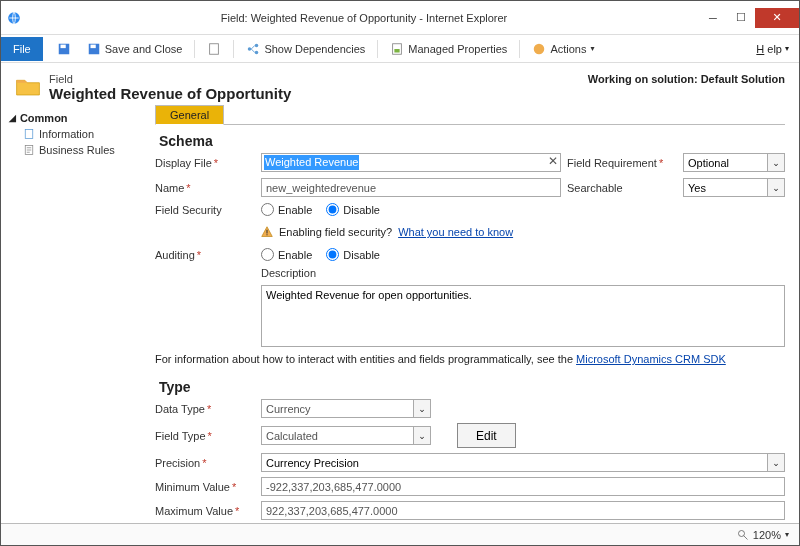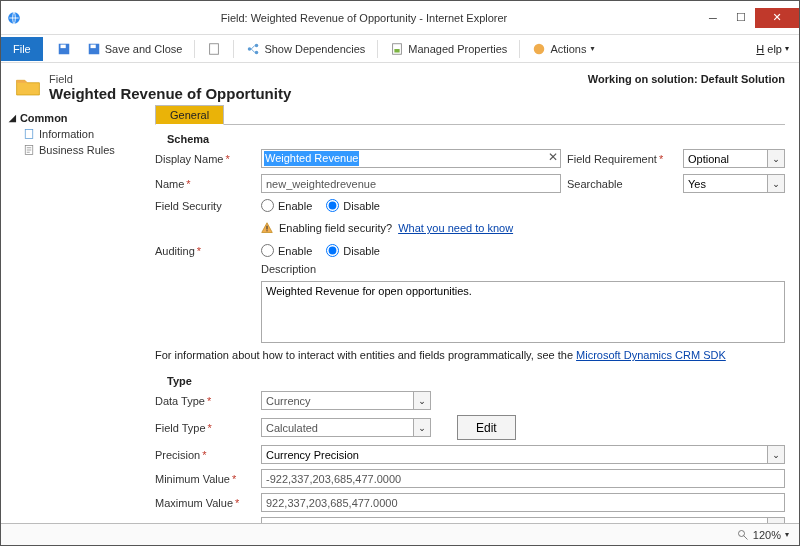--- a/index.html
+++ b/index.html
@@ -21,21 +21,21 @@
   .header-text .sub { font-size: 11px; color: #444; }
   .header-text .main { font-size: 15px; font-weight: bold; color: #222; }
   .working { margin-left: auto; font-size: 11px; font-weight: bold; color: #222; }
   .body { flex: 1; display: flex; overflow: hidden; }
   .sidebar { width: 150px; padding: 6px 0 0 8px; }
   .sidebar .cat { font-size: 11px; font-weight: bold; display: flex; align-items: center; gap: 4px; padding: 2px 0; }
   .sidebar .item { font-size: 11px; color: #333; display: flex; align-items: center; gap: 4px; padding: 2px 0 2px 14px; }
   .content { flex: 1; padding: 0 14px 0 4px; display: flex; flex-direction: column; overflow: hidden; }
   .tab-row { display: flex; border-bottom: 1px solid #bbb; }
   .tab { border: 1px solid #bbb; border-bottom: 1px solid #fff; padding: 3px 14px; font-size: 11px; background: #eab308; position: relative; top: 1px; }
-  .section-title { font-weight: bold; font-size: 11px; margin: 8px 0 4px 12px; }
+  .section-title { font-weight: bold; font-size: 14px; margin: 8px 0 4px 4px; }
   .grid { display: grid; grid-template-columns: 100px 300px 110px 1fr; column-gap: 6px; row-gap: 6px; align-items: center; font-size: 11px; }
   .lbl { color: #333; }
   .req::after { content: "*"; color: #c0392b; margin-left: 2px; }
   input[type=text], select, textarea { font-size: 11px; border: 1px solid #aaa; padding: 2px 4px; height: 19px; width: 100%; background: #fff; }
   .disabled-input { background: #eee; color: #555; }
   textarea { height: 62px; resize: none; padding: 3px 4px; }
   .sel-wrap { position: relative; }
   .sel-wrap .chev { position: absolute; right: 1px; top: 1px; width: 17px; height: 17px; border-left: 1px solid #aaa; display: flex; align-items: center; justify-content: center; font-size: 9px; pointer-events: none; background: #f4f4f4; }
   .radio-row { display: flex; align-items: center; gap: 14px; }
   .radio-row label { display: flex; align-items: center; gap: 4px; font-size: 11px; }
@@ -160,21 +160,21 @@
   </div>
 
   <div class="content">
     <div class="tab-row">
       <div class="tab">General</div>
     </div>
 
     <div class="section-title">Schema</div>
 
     <div class="grid">
-      <div class="lbl req">Display Name</div>
+      <div class="lbl req">Display File</div>
       <div class="highlight-input">
         <input type="text" style="">
         <span class="highlight-sel">Weighted Revenue</span>
         <span class="clear-x">✕</span>
       </div>
       <div class="lbl req">Field Requirement</div>
       <div class="sel-wrap"><input type="text" readonly="" value="Optional" style=""><span class="chev">⌄</span></div>
 
       <div class="lbl req">Name</div>
       <input type="text" class="disabled-input" readonly="" value="new_weightedrevenue" style="">

